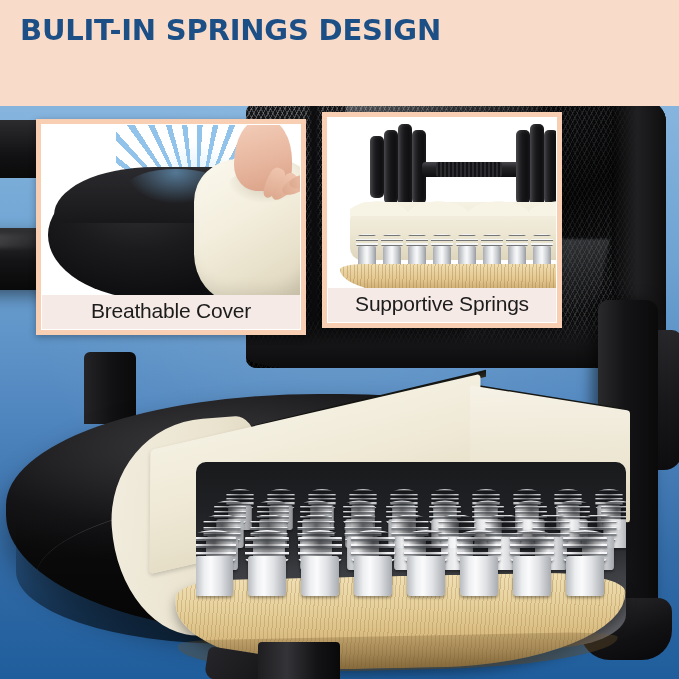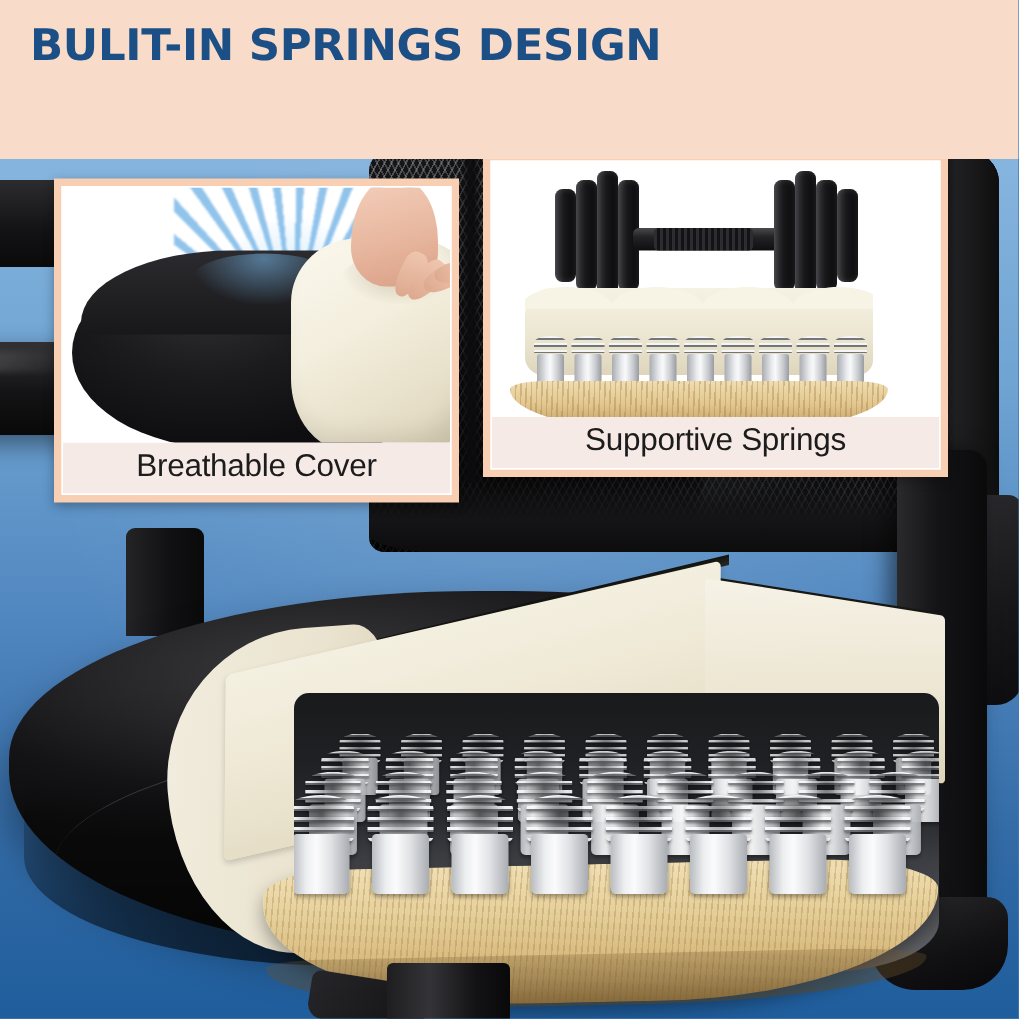--- a/index.html
+++ b/index.html
@@ -268,21 +268,21 @@
   }
   .panel-img { position:relative; width:100%; flex:1 1 auto; overflow:hidden; background:#ffffff; }
   .panel-cap {
     background:#f5eae6; color:#1c1c1c;
     text-align:center; font-size:21px; line-height:1.14;
     padding:4px 2px 6px; font-family:"Liberation Sans", sans-serif;
     letter-spacing:-.2px;
   }
 
   #panel-foam { left:36px; top:106px; width:270px; height:216px;margin-top:13px; }
-  #panel-springs { left:322px; top:102px; width:310px; height:216px; }
+  #panel-springs { left:322px; top:112px; width:240px; height:216px; }
 
   
   .p1-rays {
     position:absolute; left:74px; top:-4px; width:160px; height:92px;
     background:
       repeating-conic-gradient(from 186deg at 50% 108%,
         rgba(90,165,225,.70) 0deg 3.2deg,
         rgba(255,255,255,0) 3.2deg 9.2deg);
     filter:blur(.6px);
     opacity:.95;

